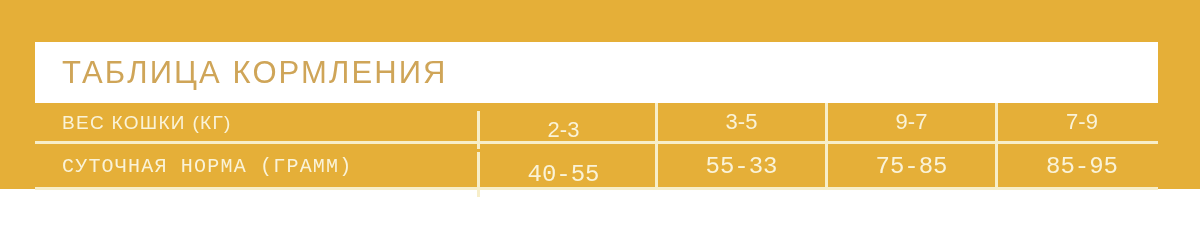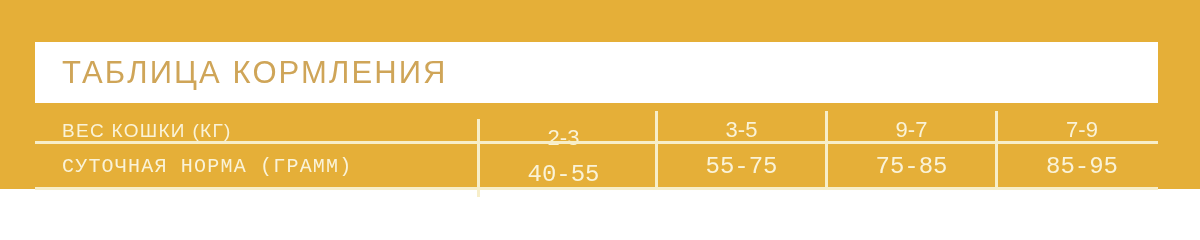--- a/index.html
+++ b/index.html
@@ -51,21 +51,21 @@
     width: 1123px;
     height: 87px;
   }
   .table-row {
     position: absolute;
     left: 0;
     width: 100%;
     display: flex;
     align-items: center;
   }
-  .row-weight  { top: 8px;  height: 38px; }
+  .row-weight  { top: 0px;  height: 38px; }
   .row-ration  { top: 41px; height: 45px; font-family: Liberation Mono, monospace; }
 
   
   .cell-label {
     width: 442px;
     flex: 0 0 442px;
     box-sizing: border-box;
     padding-left: 27px;
     color: #faf3d8;
     white-space: nowrap;
@@ -130,21 +130,21 @@
       <div class="cell-label">ВЕС КОШКИ (КГ)</div>
       <div class="cell-value c0">2-3</div>
       <div class="cell-value c1">3-5</div>
       <div class="cell-value c2">9-7</div>
       <div class="cell-value c3">7-9</div>
     </div>
 
     <div class="table-row row-ration">
       <div class="cell-label">СУТОЧНАЯ НОРМА (ГРАММ)</div>
       <div class="cell-value c0">40-55</div>
-      <div class="cell-value c1">55-75</div>
+      <div class="cell-value c1">55-33</div>
       <div class="cell-value c2">75-85</div>
       <div class="cell-value c3">85-95</div>
     </div>
   </div>
 
   <div class="hrule hrule-mid"></div>
   <div class="hrule hrule-bottom"></div>
 
 </div>
 

